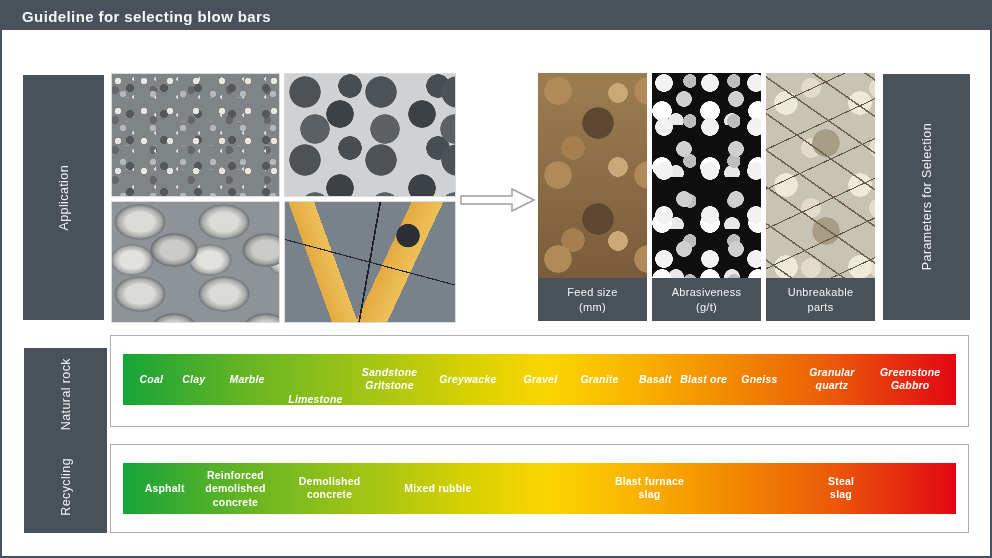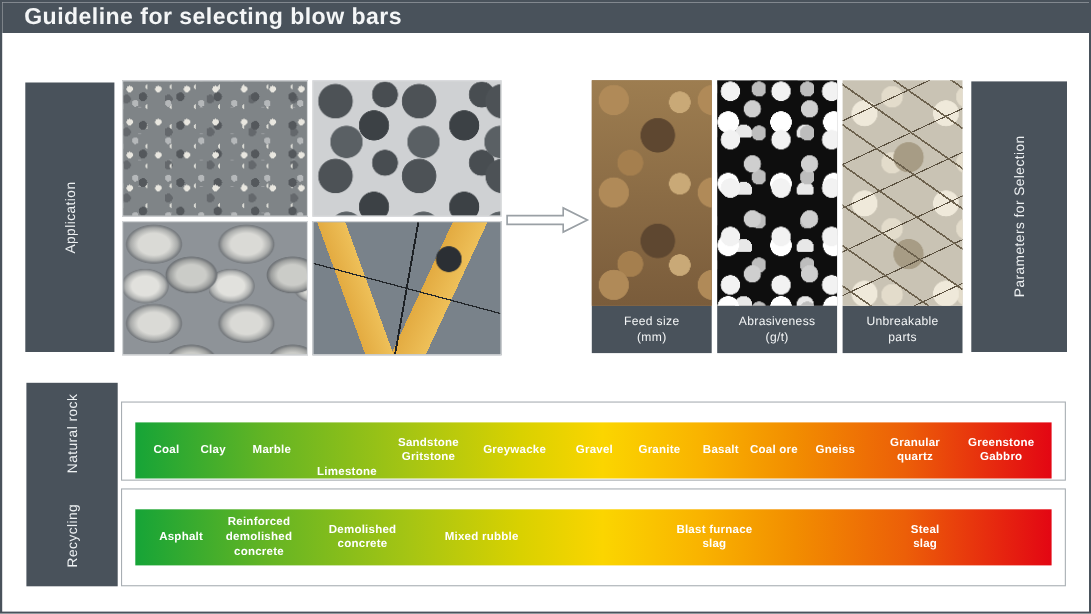--- a/index.html
+++ b/index.html
@@ -7,21 +7,21 @@
   .page {
     position:relative; width:988px; height:554px;
     border:2px solid #49525b; background:#fff; overflow:hidden;
   }
   
   .header {
     position:absolute; left:0; top:0; right:0; height:28px;
     background:#49525b; display:flex; align-items:center;
   }
   .header .title {
-    color:#f4f6f7; font-size:21px; font-weight:600; letter-spacing:.4px; padding-left:20px;
+    color:#f4f6f7; font-size:15px; font-weight:600; letter-spacing:.4px; padding-left:20px;
   }
   
   .vpanel { position:absolute; background:#49525b; display:flex; align-items:center; justify-content:center; }
   .vtext {
     writing-mode:vertical-rl; transform:rotate(180deg);
     color:#eef1f3; font-size:12.5px; letter-spacing:.4px; white-space:nowrap;
   }
   #app-side   { left:21px;  top:73px;  width:81px; height:245px; }
   #param-side { left:881px; top:72px;  width:87px; height:246px; }
   
@@ -116,21 +116,21 @@
       radial-gradient(circle 10px at 45px 15px, #e3dccb 96%, transparent);
     background-size:100% 100%, 100% 100%, 74px 82px, 96px 88px, 68px 60px;
   }
   
   #rows-side { left:22px; top:346px; width:83px; height:185px; flex-direction:column; }
   #rows-side .half { flex:1; display:flex; align-items:center; justify-content:center; width:100%; }
   .row-box {
     position:absolute; left:108px; width:859px; background:#fff;
     border:1px solid #a8aeb3; box-sizing:border-box;
   }
-  #box-natural   { top:363px; height:72px; }
+  #box-natural   { top:333px; height:92px;font-style:italic; }
   #box-recycling { top:442px; height:89px; }
   .gbar { position:absolute; left:12px; top:18px; width:833px; height:51px; }
   .bar-label {
     position:absolute; top:50%; transform:translate(-50%,-50%);
     color:#fff; font-size:10.5px; font-weight:700; letter-spacing:.2px;
     line-height:1.3; text-align:center; white-space:pre-line;
   }
 </style>
 </head>
 <body>
@@ -192,21 +192,21 @@
         <span class="bar-label" style="left: 3.4%;">Coal</span>
         <span class="bar-label" style="left: 8.5%;">Clay</span>
         <span class="bar-label" style="left: 14.9%;">Marble</span>
         <span class="bar-label" style="left: 23.1%; margin-top: 20px;">Limestone</span>
         <span class="bar-label" style="left: 32%;">Sandstone
 Gritstone</span>
         <span class="bar-label" style="left: 41.4%;">Greywacke</span>
         <span class="bar-label" style="left: 50.1%;">Gravel</span>
         <span class="bar-label" style="left: 57.2%;">Granite</span>
         <span class="bar-label" style="left: 63.9%;">Basalt</span>
-        <span class="bar-label" style="left: 69.7%;">Coal ore</span>
+        <span class="bar-label" style="left: 69.7%;">Blast ore</span>
         <span class="bar-label" style="left: 76.4%;">Gneiss</span>
         <span class="bar-label" style="left: 85.1%;">Granular
 quartz</span>
         <span class="bar-label" style="left: 94.5%;">Greenstone
 Gabbro</span>
       </div>
   </div>
 
   <div class="row-box" id="box-recycling">
     <div class="gbar" style="background: linear-gradient(90deg, rgb(22, 164, 55) 0%, rgb(98, 180, 36) 14%, rgb(166, 197, 19) 30%, rgb(217, 209, 0) 42%, rgb(251, 213, 0) 51%, rgb(249, 178, 0) 62%, rgb(242, 141, 0) 72%, rgb(236, 95, 8) 84%, rgb(227, 6, 19) 100%);">

